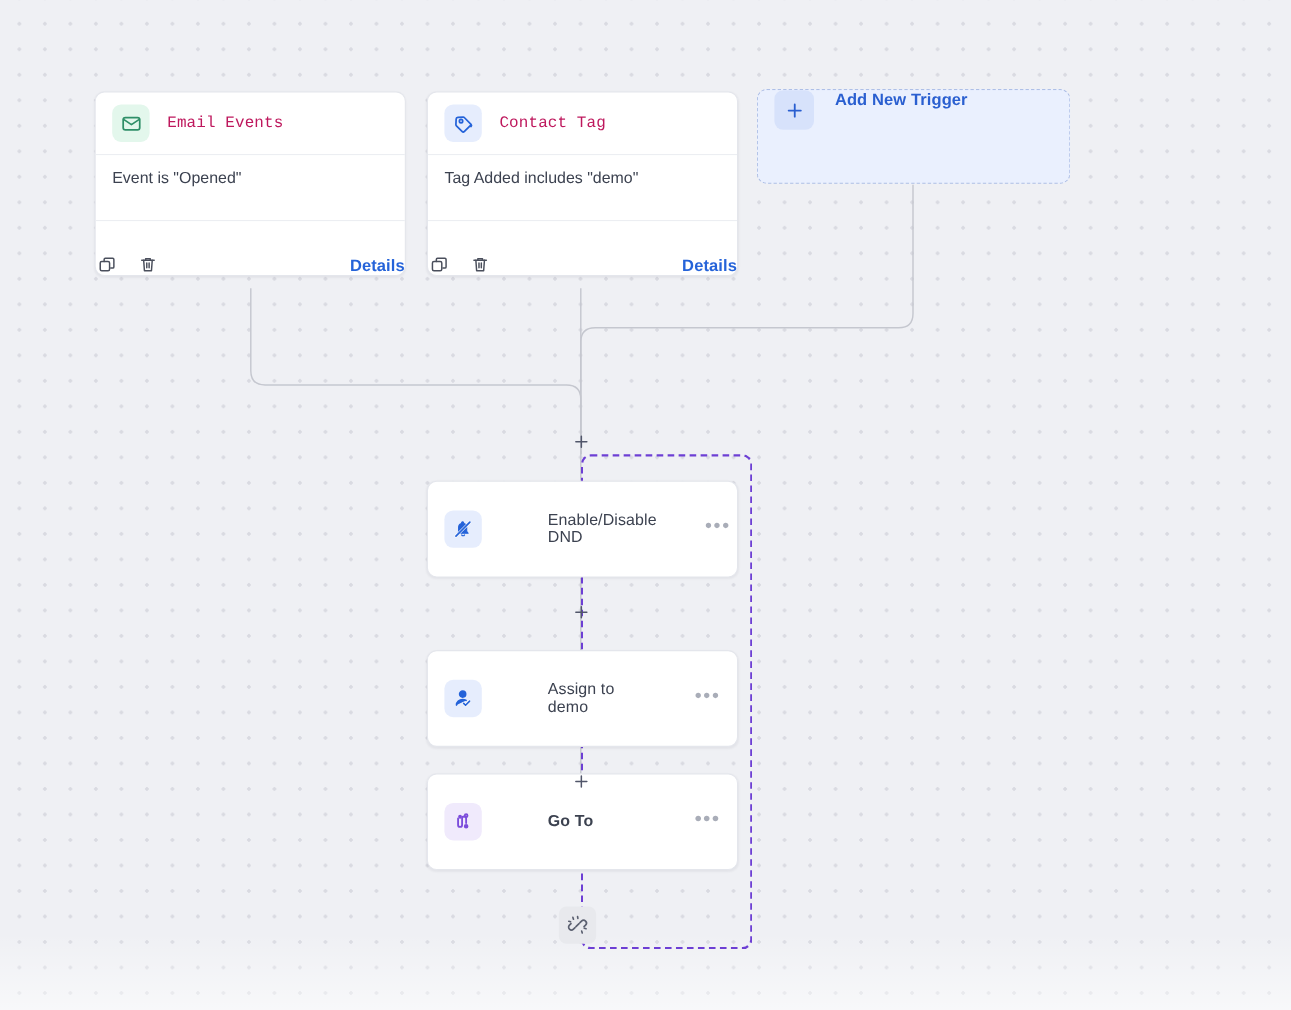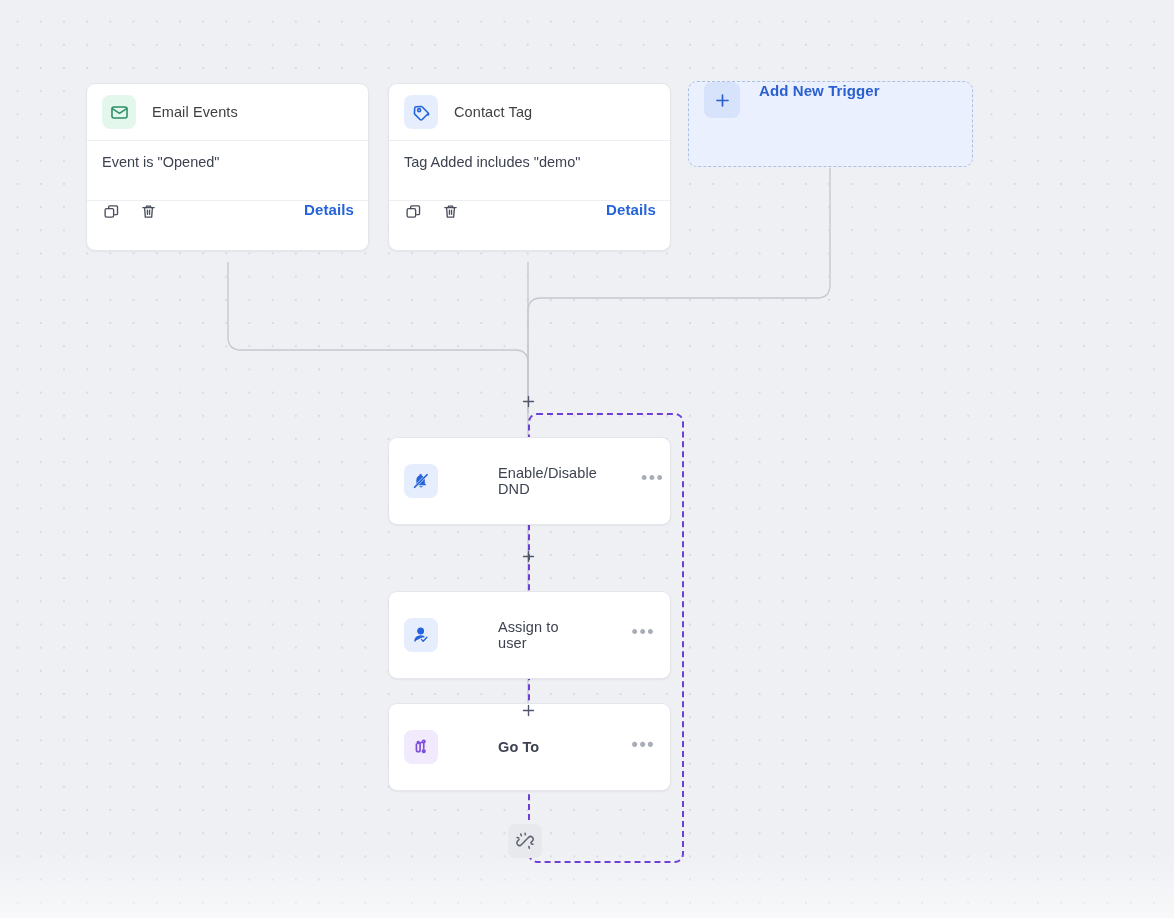--- a/index.html
+++ b/index.html
@@ -55,37 +55,38 @@
     width: 34px; height: 34px;
     border-radius: 8px;
     display: flex; align-items: center; justify-content: center;
     flex: 0 0 auto;
   }
   .tc-icon.green { background: #e3f7ec; }
   .tc-icon.blue  { background: #e6edfd; }
   .tc-title {
     margin-left: 16px;
     font-size: 14.5px;
-    color: #404040;
+    color: #be185d;
     letter-spacing: .1px;
+    font-family: Liberation Mono, monospace;
   }
   .tc-body {
     height: 60px;
     display: flex;
     align-items: flex-start;
     padding: 13px 15px 0 15px;
     border-bottom: 1px solid #eceef2;
     font-size: 14.5px;
     color: #3c4250;
   }
   .tc-foot {
     height: 49px;
     display: flex;
-    align-items: flex-start;
-    padding: 0 14px;
+    align-items: flex-end;
+    padding: 0 0;
   }
   .tc-foot-icons { display: flex; align-items: center; gap: 17px; }
   .foot-btn {
     width: 20px; height: 20px;
     display: flex; align-items: center; justify-content: center;
     cursor: pointer;
   }
   .tc-details {
     margin-left: auto;
     font-size: 15px;
@@ -321,21 +322,21 @@
 
   <div class="action-node" style="top:591px;">
     <span class="an-icon blue">
       <svg width="20" height="20" viewBox="0 0 24 24" fill="none" stroke="#2563d9" stroke-width="1.8" stroke-linecap="round" stroke-linejoin="round">
         <circle cx="11.5" cy="7.2" r="3.3" fill="#2563d9"></circle>
         <path d="M4.8 19.2c0-3.7 3-6.1 6.7-6.1 1.4 0 2.7.3 3.8 1" fill="#2563d9" stroke="#2563d9"></path>
         <path d="M12.6 17.3l2.1 2.1 4.4-4.6" stroke="#ffffff" stroke-width="3"></path>
         <path d="M12.6 17.3l2.1 2.1 4.4-4.6" stroke="#2563d9" stroke-width="1.8"></path>
       </svg>
     </span>
-    <span class="an-title">Assign to user</span>
+    <span class="an-title">Assign to demo</span>
     <span class="an-menu">•••</span>
   </div>
 
   <div class="edge-plus" style="left:518px; top:700px;">
     <svg width="15" height="15" viewBox="0 0 24 24" fill="none" stroke="#51566a" stroke-width="2.2" stroke-linecap="round">
       <path d="M12 4v16M4 12h16"></path>
     </svg>
   </div>
 
   <div class="action-node" style="top:703px;font-weight:bold;">

